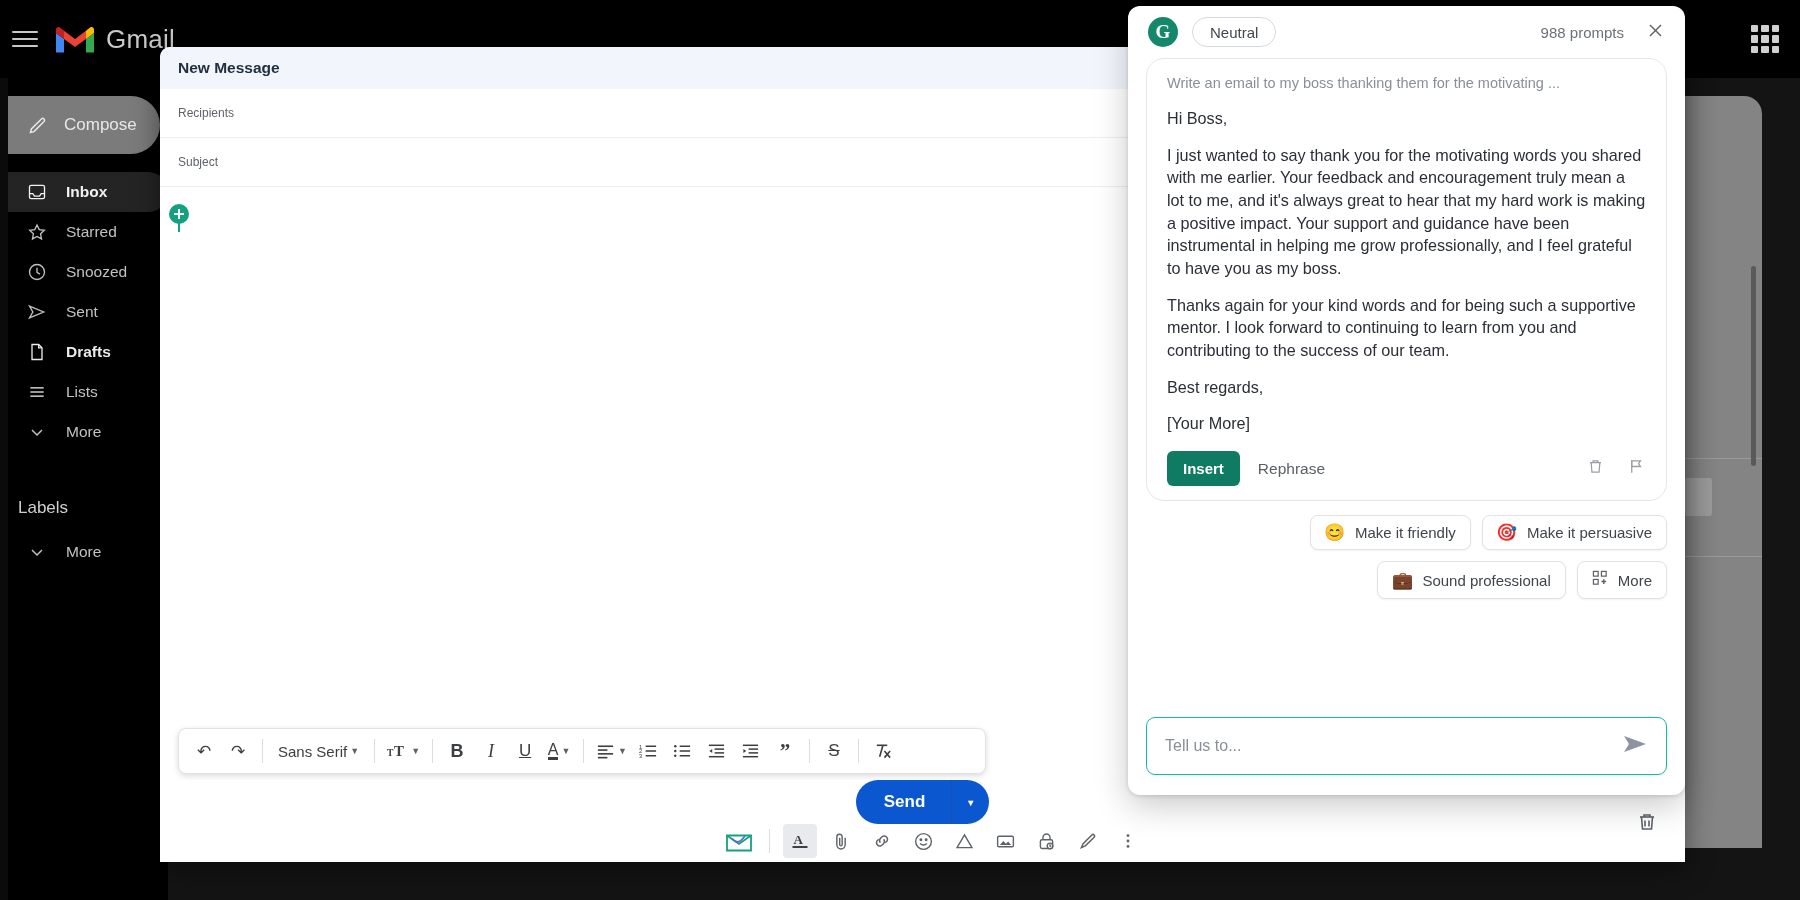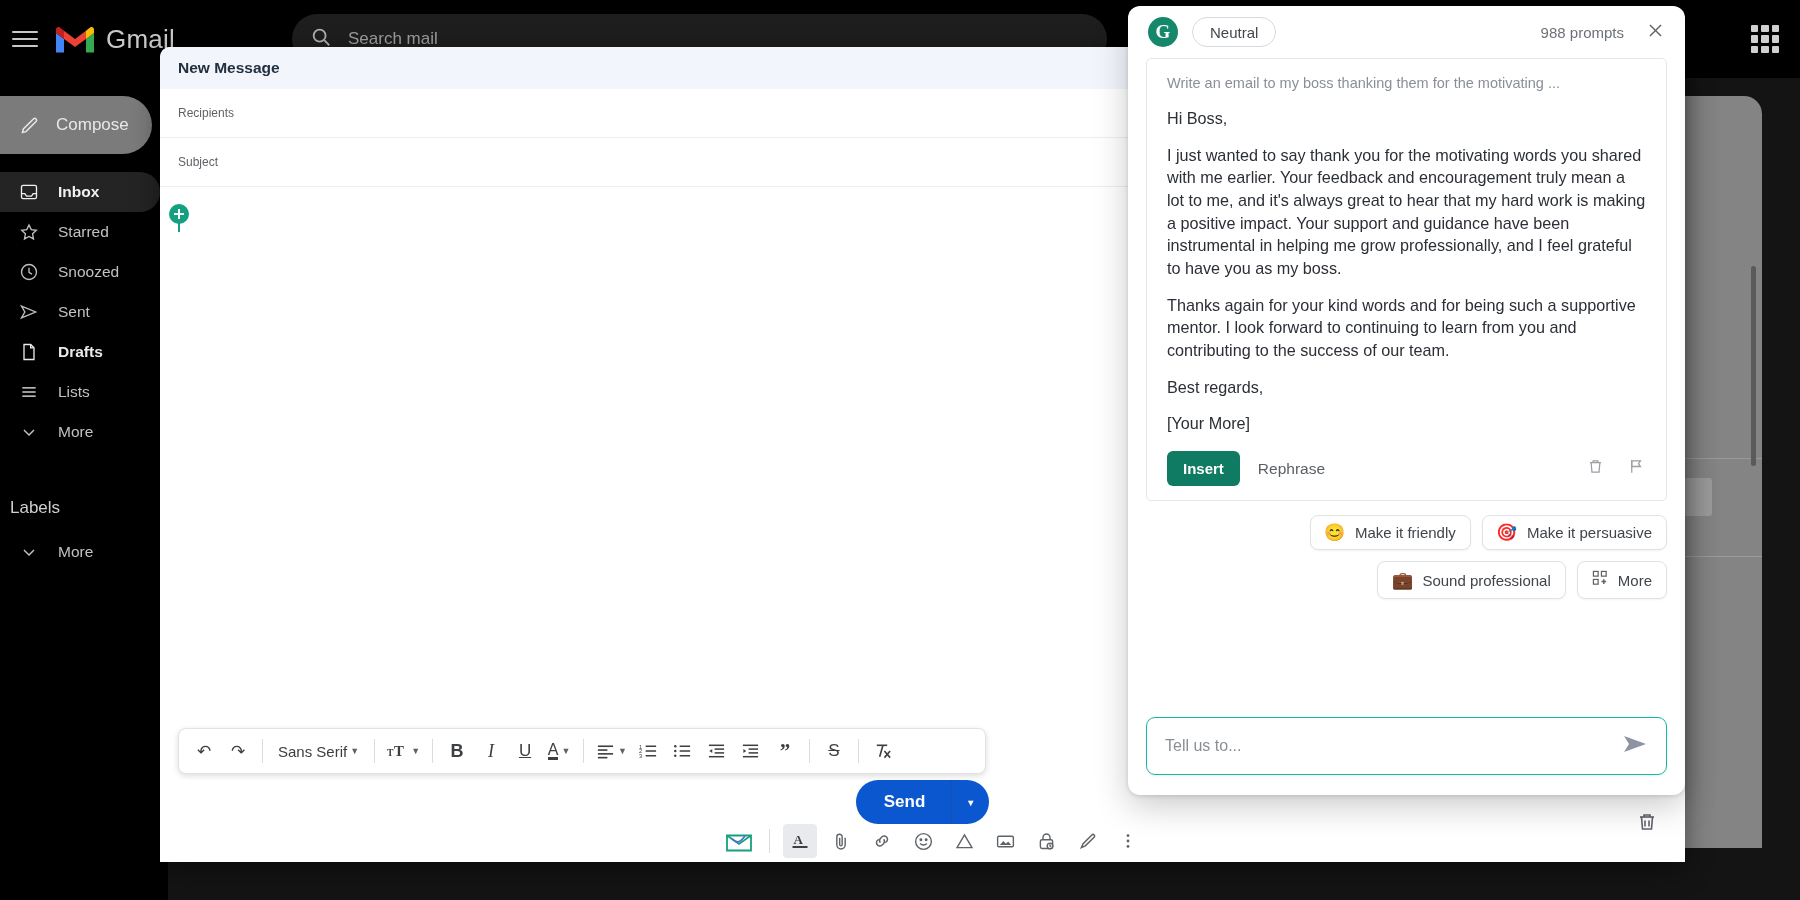--- a/index.html
+++ b/index.html
@@ -41,21 +41,21 @@
 
   .apps-grid {
     position: absolute; right: 18px; top: 22px;
     width: 34px; height: 34px;
     display: grid; grid-template-columns: repeat(3,1fr); grid-template-rows: repeat(3,1fr);
     gap: 3px; padding: 3px; cursor: pointer;
   }
   .apps-grid i { background: #d0d0d0; border-radius: 1px; display:block; }
 
   
-  .sidebar { position: absolute; left: 0; top: 78px; width: 168px; height: 822px; background: #000000; }
+  .sidebar { position: absolute; left: 8px; top: 78px; width: 168px; height: 822px; background: #000000; }
   .compose-btn {
     margin: 18px 0 0 0; width: 152px; height: 58px;
     background: #7b7b7b; border-radius: 0 29px 29px 0;
     display: flex; align-items: center; gap: 16px; padding-left: 18px;
     color: #e8e8e8; font-size: 17px; cursor: pointer;
   }
   .nav-list { margin-top: 18px; }
   .nav-item {
     height: 40px; display: flex; align-items: center; gap: 18px;
     padding-left: 18px; color: #c2c2c2; font-size: 15.5px;
@@ -151,21 +151,21 @@
   .g-logo span { color:#fff; font-size: 19px; font-weight: bold; font-family: "Liberation Serif", serif; }
   .tone-chip {
     height: 30px; border: 1px solid #d6d9dd; border-radius: 16px;
     display:flex; align-items:center; padding: 0 17px; color: #43474d; font-size: 15px; cursor:pointer;
   }
   .gp-head-right { margin-left: auto; display:flex; align-items:center; gap: 22px;}
   .prompts { color: #6d7278; font-size: 15px; }
   .gp-close { color:#5f6368; font-size: 19px; cursor:pointer; line-height:1; }
 
   .gp-card {
-    margin: 0 18px; border: 1px solid #e4e6e9; border-radius: 5px;
+    margin: 0 18px; border: 1px solid #e4e6e9; border-radius: 18px;
     padding: 16px 20px 14px 20px; background:#fff;
     max-height: 560px; overflow: hidden;
   }
   .gp-prompt { color:#8a8f96; font-size: 14.5px; margin-bottom: 16px; }
   .gp-body { color: #2b2f36; font-size: 16.2px; line-height: 1.40; }
   .gp-body p { margin-bottom: 14px; }
   .gp-actions { display:flex; align-items:center; gap: 18px; margin-top: 16px; }
   .insert-btn {
     background: #0f7b62; color:#fff; font-size: 15px; font-weight: bold;
     padding: 9px 16px; border-radius: 6px; cursor:pointer;
@@ -213,29 +213,20 @@
             <path d="M2 29.5V10l8 6V29.5z" fill="#4285f4"></path>
             <path d="M2 10V6.5C2 4.5 4.3 3.4 5.9 4.6L10 7.8V16z" fill="#c5221f"></path>
             <path d="M40 29.5V10l-8 6V29.5z" fill="#34a853"></path>
             <path d="M40 10V6.5c0-2-2.3-3.1-3.9-1.9L32 7.8V16z" fill="#fbbc04"></path>
             <path d="M10 7.8 21 16 32 7.8V16L21 24 10 16z" fill="#ea4335"></path>
           </svg>
         </div>
         <div class="gmail-wordmark">Gmail</div>
       </div>
 
-      <div class="searchbar">
-        <span>
-          <svg width="22" height="22" viewBox="0 0 24 24" fill="none" stroke="#b0b0b0" stroke-width="2">
-            <circle cx="10.5" cy="10.5" r="6.5"></circle>
-              <line x1="15.5" y1="15.5" x2="21" y2="21"></line>
-          </svg>
-        </span>
-        <span class="ph">Search mail</span>
-      </div>
 
       <div class="apps-grid">
         <i></i>
           <i></i>
           <i></i>
           <i></i>
           <i></i>
           <i></i>
           <i></i>
           <i></i>

